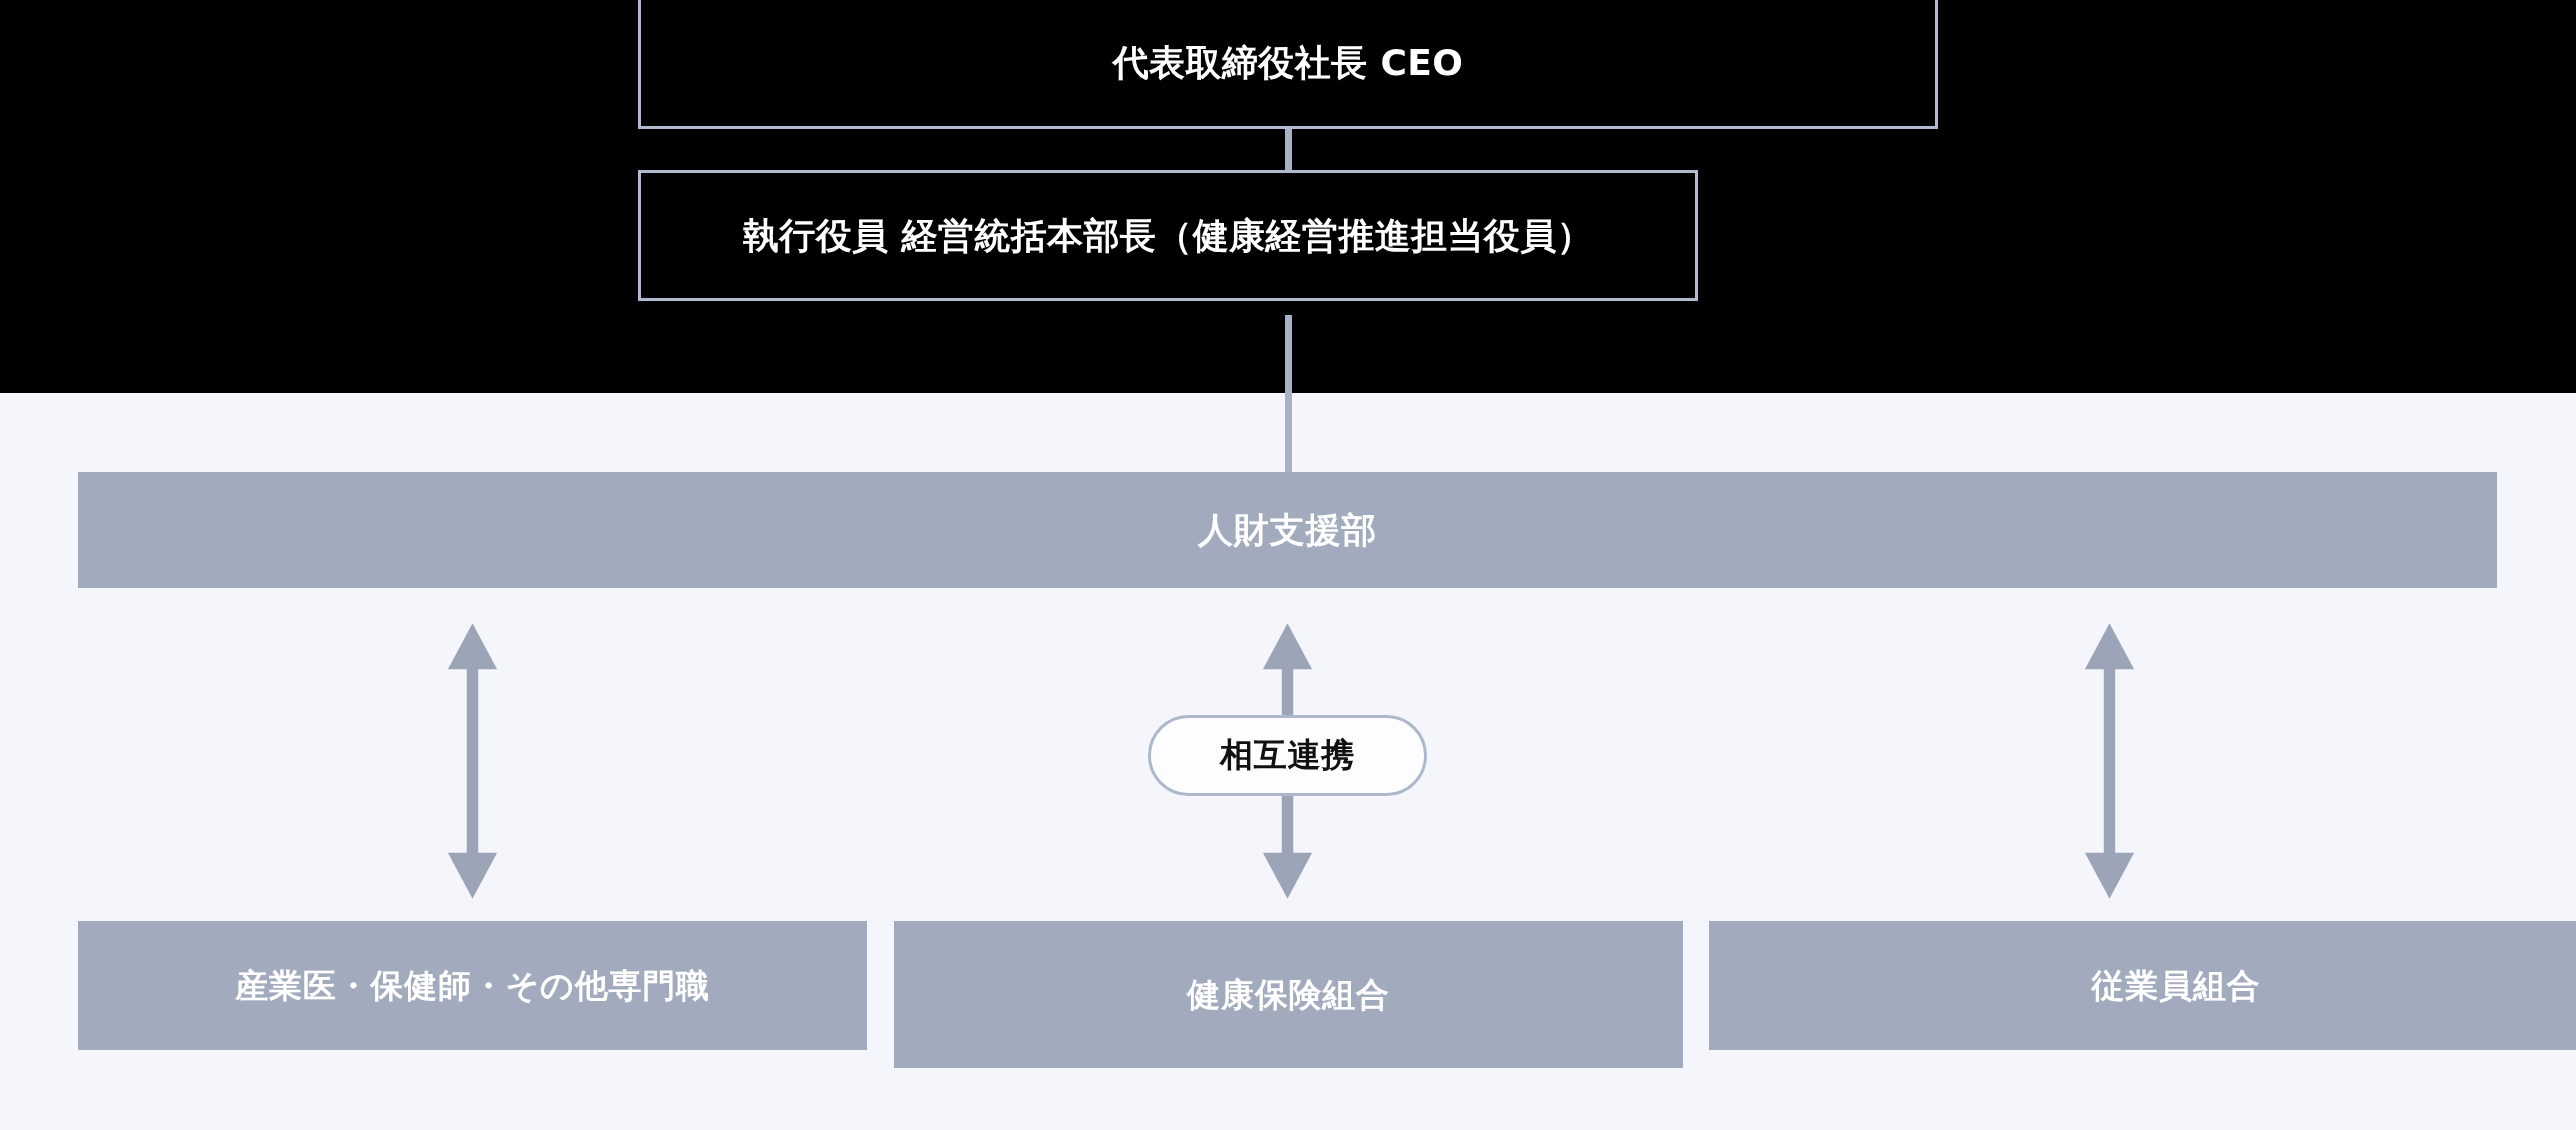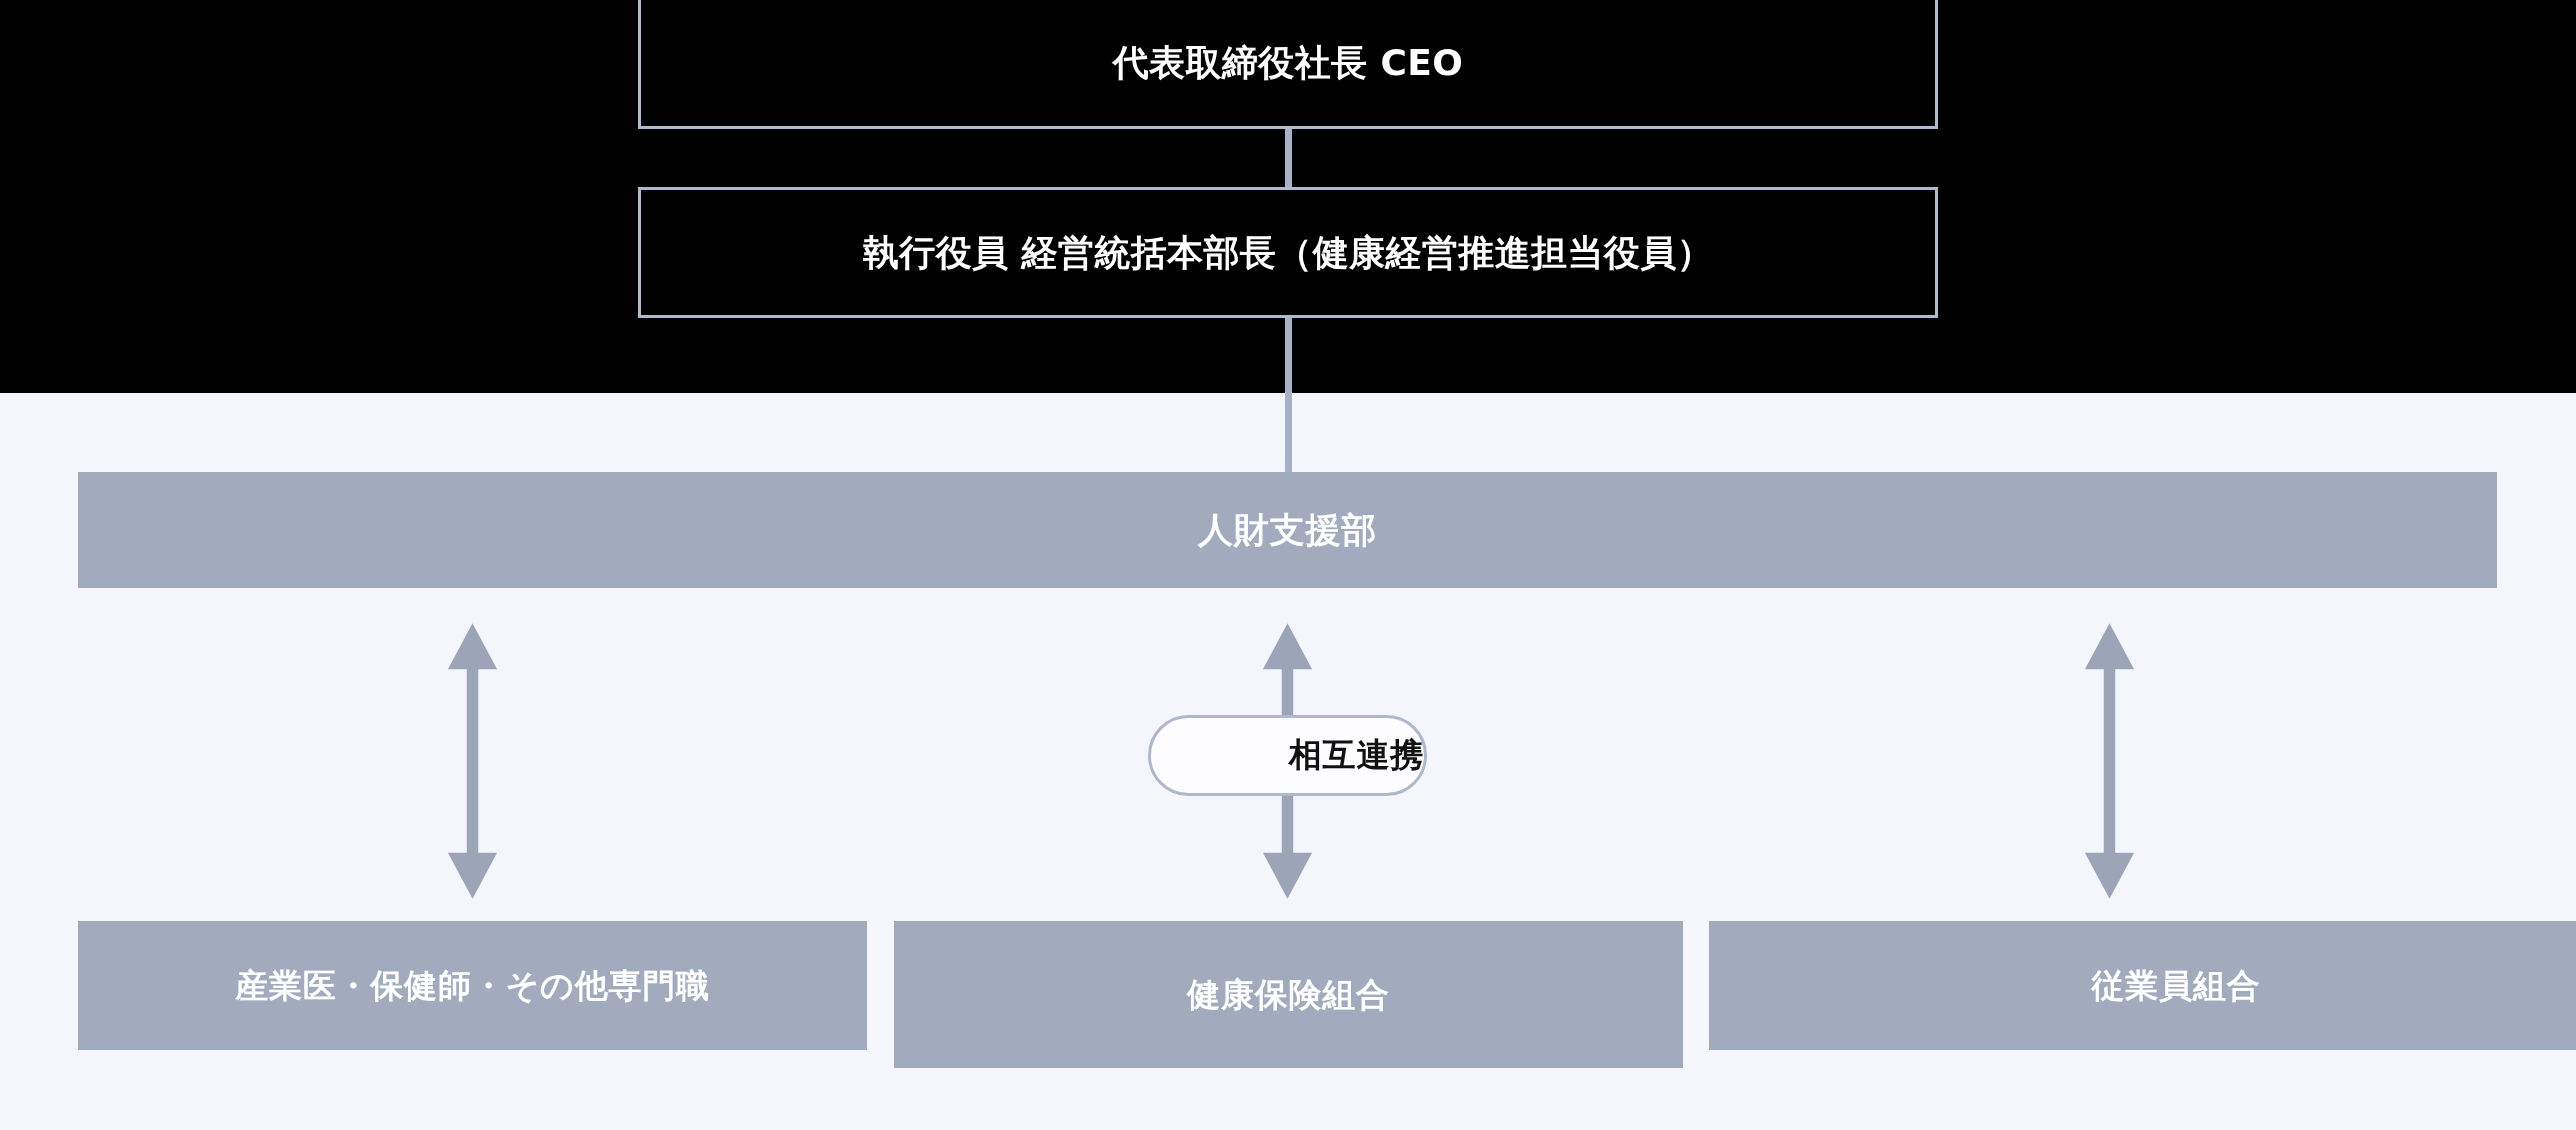--- a/index.html
+++ b/index.html
@@ -82,21 +82,21 @@
   }
 
   
   .pill {
     position:absolute;
     background:#FDFDFF;
     border:3.3px solid #AEB8CC;
     border-radius:82px;
     display:flex;
     align-items:center;
-    justify-content:flex-end;
+    justify-content:center;
     z-index:6;
   }
   .pill .label {
     color:#111111;
     font-weight:700;
     font-size:33px;
     letter-spacing:0.8px;
     white-space:nowrap;
   }
 </style>
@@ -109,21 +109,21 @@
   <div class="band-light"></div>
 
   <div class="vline" style="left:1285px; top:126px; height:65px; z-index:3;"></div>
 
   <div class="vline" style="left:1285px; top:315px; height:160px; z-index:3;"></div>
 
   <div class="exec-box" style="left:638px; top:-3.3px; width:1300px; height:132px;">
     <span class="label">代表取締役社長 CEO</span>
   </div>
 
-  <div class="exec-box" style="left:638px; top:187px; width:1300px; height:131px;">
+  <div class="exec-box" style="left:638px; top:170px; width:1060px; height:131px;">
     <span class="label">執行役員 経営統括本部長（健康経営推進担当役員）</span>
   </div>
 
   <div class="dept-box" style="left:78px; top:472px; width:2419px; height:116px;">
     <span class="label">人財支援部</span>
   </div>
 
   <svg class="arrow2" style="left:443px; top:623px;" width="59" height="276" viewBox="0 0 72 336">
     <polygon points="36,0 66,56 6,56" fill="#9BA5B7"></polygon>
     <rect x="29" y="50" width="14" height="236" fill="#9BA5B7"></rect>

